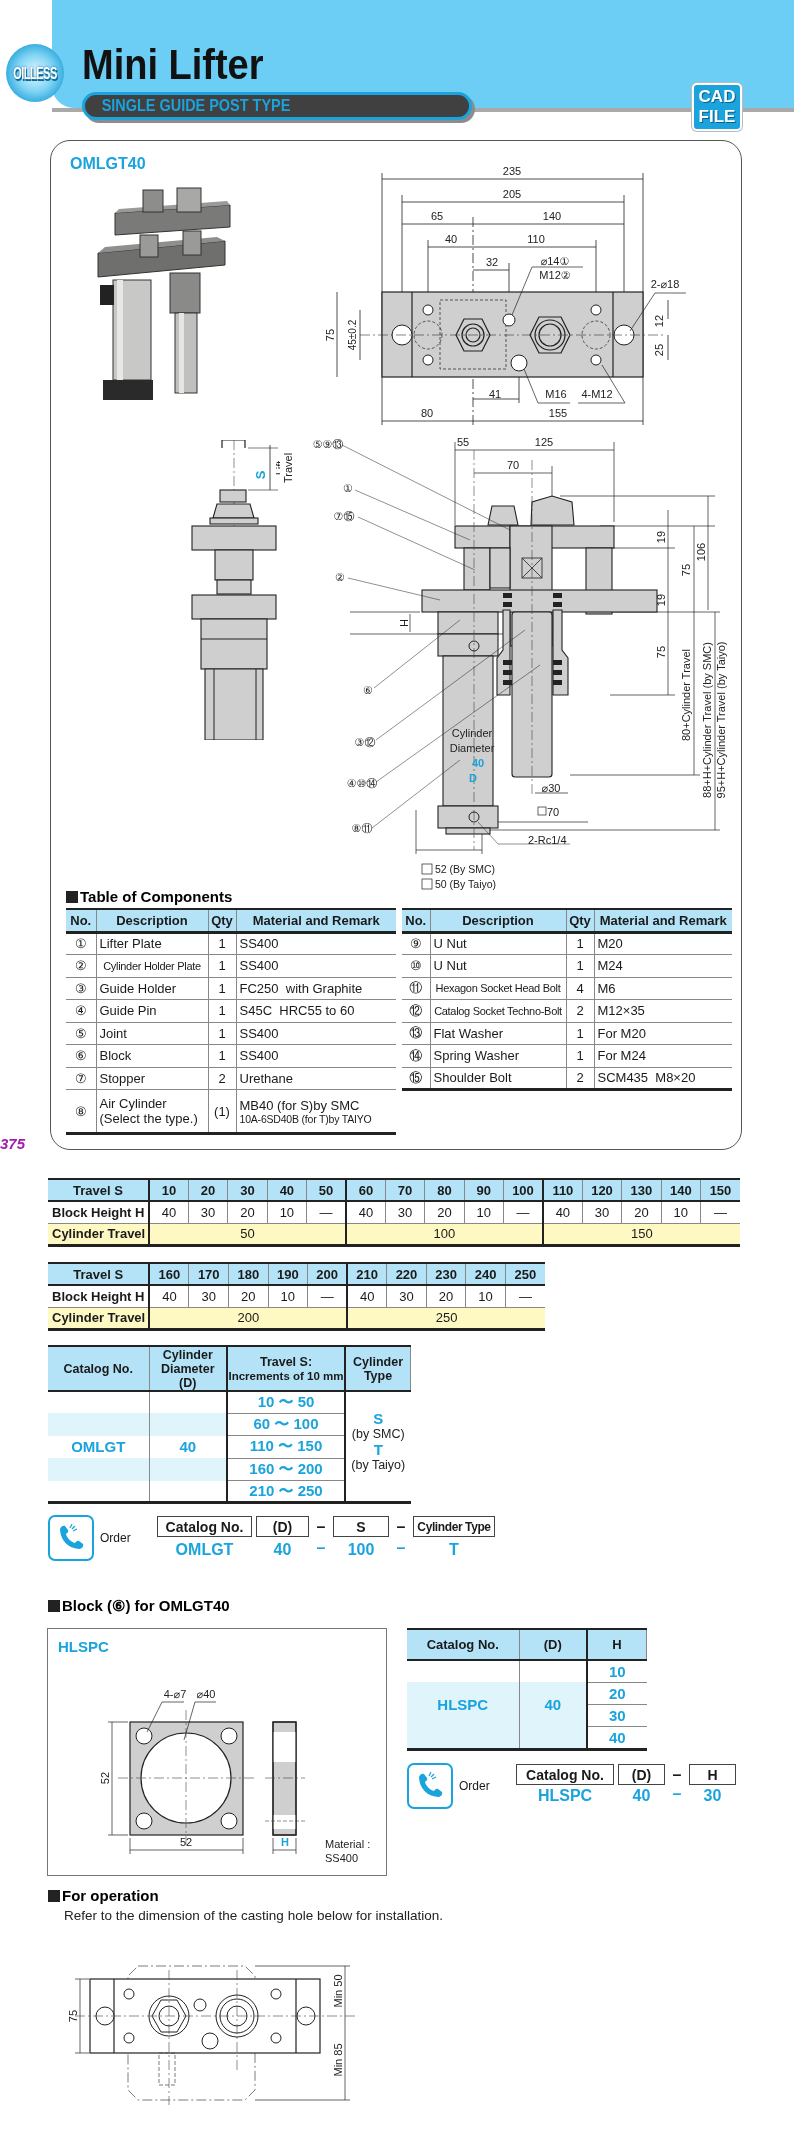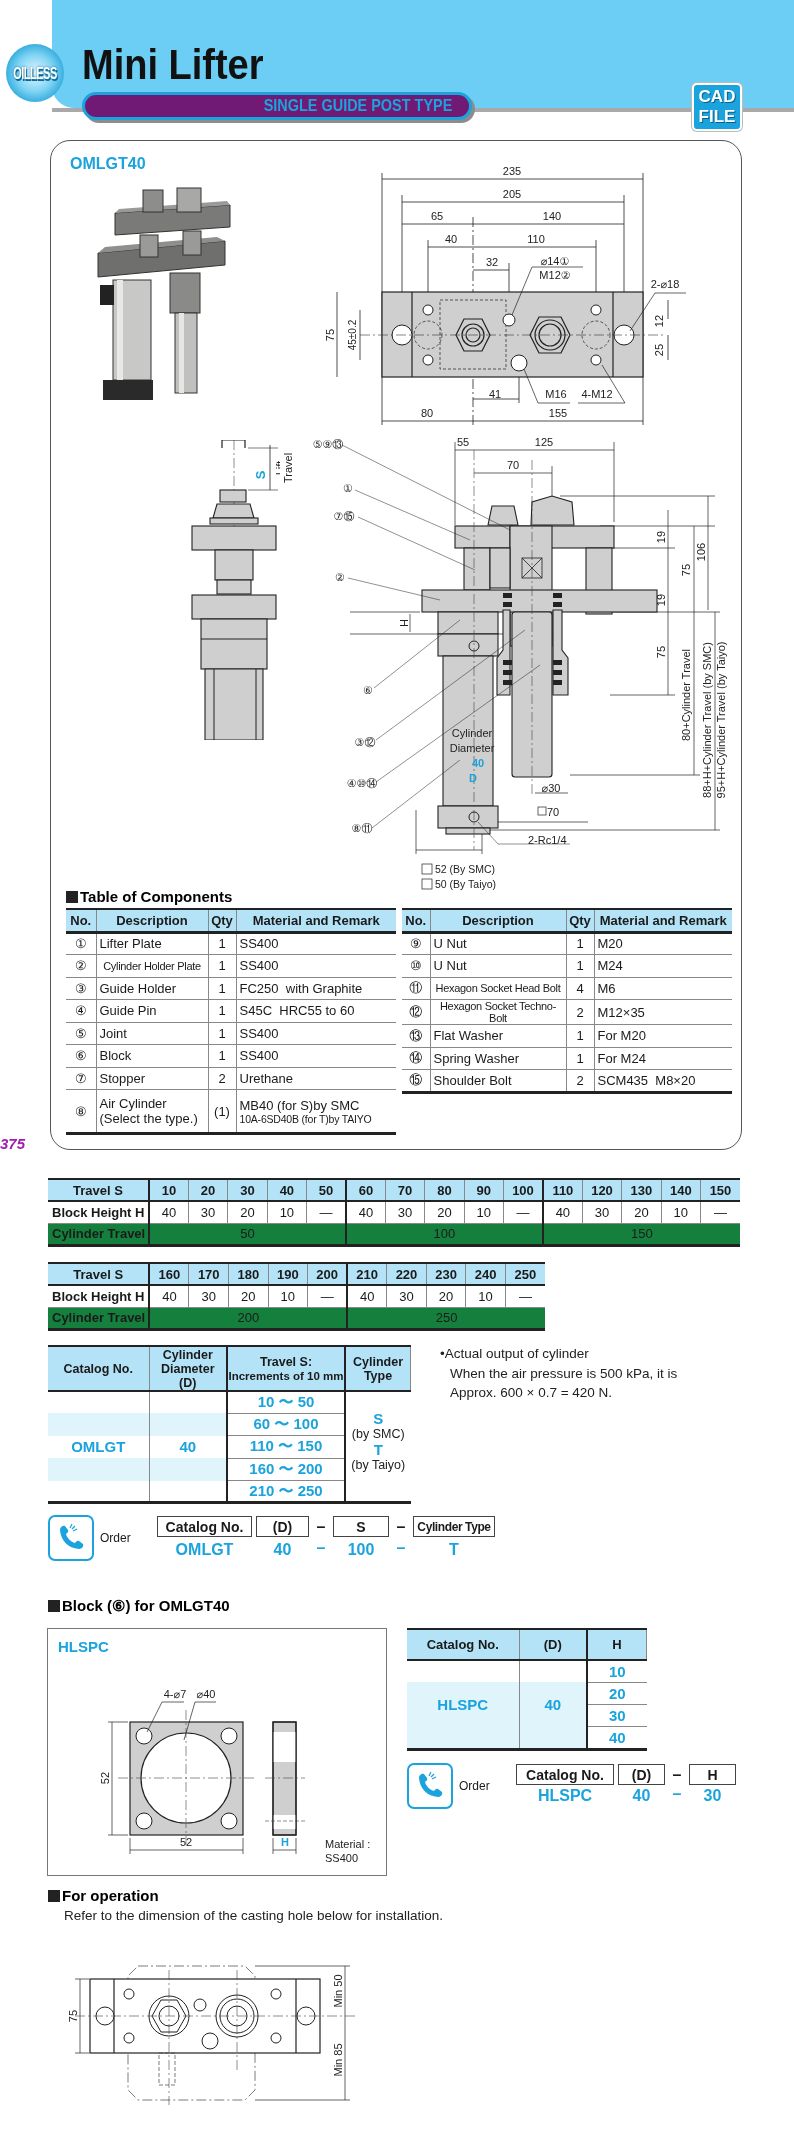--- a/index.html
+++ b/index.html
@@ -2,21 +2,21 @@
 <html><head>
 <meta charset="utf-8">
 <style>
   * { box-sizing: border-box; margin: 0; padding: 0; }
   body { width: 794px; height: 2140px; background: #ffffff; font-family: "Liberation Sans", sans-serif; color: #1a1a1a; position: relative; overflow: hidden; }
   .banner { position: absolute; left: 52px; top: 0; width: 742px; height: 108px; background: #6ccef4; border-bottom-left-radius: 22px; }
   .banner-shadow { position: absolute; left: 52px; top: 108px; width: 742px; height: 4px; background: #a9a9a9; }
   .logo { position: absolute; left: 6px; top: 44px; width: 58px; height: 58px; border-radius: 50%; background: radial-gradient(circle at 50% 50%, #e9f8fe 0%, #7fd4f4 45%, #2ea8dc 75%, #8fd9f5 100%); display: flex; align-items: center; justify-content: center; }
   .logo span { font-family: "Liberation Sans", sans-serif; font-weight: bold; font-size: 11px; color: #fff; letter-spacing: -0.5px; text-shadow: 0 0 2px #0a6a9a, 1px 1px 0 #0a6a9a; transform: scaleY(1.5); }
   .title { position: absolute; left: 82px; top: 42px; font-size: 38px; font-weight: bold; color: #111; letter-spacing: 0px; transform: scaleY(1.1); transform-origin: left top; }
-  .subtitle-pill { position: absolute; left: 82px; top: 92px; width: 390px; height: 28px; background: #701a75; border: 3px solid #1aa3dc; border-radius: 14px; box-shadow: 3px 3px 0 #8c8c8c; display: flex; align-items: center; justify-content: flex-end; }
+  .subtitle-pill { position: absolute; left: 82px; top: 92px; width: 390px; height: 28px; background: #404040; border: 3px solid #1aa3dc; border-radius: 14px; box-shadow: 3px 3px 0 #8c8c8c; display: flex; align-items: center; justify-content: flex-start; }
   .subtitle-pill span { color: #1aa3dc; font-weight: bold; font-size: 17px; transform: scaleX(0.85); }
   .cad-badge { position: absolute; left: 692px; top: 83px; width: 50px; height: 48px; background: #1aa3dc; border-radius: 5px; border: 2px solid #fff; box-shadow: 0 0 0 1px #bbb; display: flex; flex-direction: column; align-items: center; justify-content: center; line-height: 20px; }
   .cad-badge span { color: #fff; font-weight: bold; font-size: 17px; text-shadow: 1px 1px 0 #0b5f87; }
 
   .main-panel { position: absolute; left: 50px; top: 140px; width: 692px; height: 1010px; border: 1.5px solid #555; border-radius: 20px; }
   .model-code { position: absolute; left: 70px; top: 155px; color: #1aa3dc; font-weight: bold; font-size: 16px; }
   .page-no { position: absolute; left: 0px; top: 1135px; font-weight: bold; font-style: italic; font-size: 15px; color: #a21caf; }
 
   svg text { font-family: "Liberation Sans", sans-serif; }
 
@@ -35,21 +35,21 @@
   .comp-table td.qty { text-align: center; width: 26px; }
   .comp-table td.small { font-size: 11px; letter-spacing: -0.3px; text-align: center; }
 
   .travel-table { position: absolute; font-size: 13px; }
   .travel-table tr { height: 22px; }
   .travel-table th { background: #b4e3f8; font-weight: bold; border-right: 1px solid #888; width: 39px; font-size: 13px; }
   .travel-table th.lbl { width: 100px; border-right: 2px solid #222; }
   .travel-table td { text-align: center; border-right: 1px solid #888; border-top: 1px solid #888; }
   .travel-table td.lbl { font-weight: bold; border-right: 2px solid #222; text-align: left; padding-left: 4px; }
   .travel-table tr.head { border-top: 2px solid #222; border-bottom: 2px solid #222; }
-  .travel-table tr.cyl td { background: #15803d; }
+  .travel-table tr.cyl td { background: #fef9c3; }
   .travel-table tr.cyl { border-bottom: 3px solid #222; }
   .travel-table td.grp-end, .travel-table th.grp-end { border-right: 2px solid #222; }
 
   .cat-table { position: absolute; left: 48px; top: 1345px; width: 363px; }
   .cat-table th { background: #b4e3f8; font-weight: bold; font-size: 12.5px; line-height: 14px; border-right: 1px solid #888; }
   .cat-table th.thick, .cat-table td.thick { border-right: 2px solid #222; }
   .cat-table thead tr { border-top: 2px solid #222; border-bottom: 2px solid #222; height: 45px; }
   .cat-table tbody tr { height: 22.4px; }
   .cat-table tbody tr.alt td.bg { background: #e0f4fc; }
   .cat-table tbody tr:last-child { border-bottom: 3px solid #222; }
@@ -465,21 +465,21 @@
         <td>M24</td>
       </tr>
     <tr>
         <td class="no">⑪</td>
         <td class="small">Hexagon Socket Head Bolt</td>
         <td class="qty">4</td>
         <td>M6</td>
       </tr>
     <tr>
         <td class="no">⑫</td>
-        <td class="small">Hexagon Socket Techno-Bolt</td>
+        <td class="small">Catalog Socket Techno-Bolt</td>
         <td class="qty">2</td>
         <td>M12×35</td>
       </tr>
     <tr>
         <td class="no">⑬</td>
         <td>Flat Washer</td>
         <td class="qty">1</td>
         <td>For M20</td>
       </tr>
     <tr>
@@ -628,25 +628,20 @@
       </tr>
     <tr>
         <td class="bg" style="border-right:1px solid #888"></td>
         <td class="bg thick"></td>
         <td class="range thick">210 〜 250</td>
       </tr>
   </tbody>
 </table>
 
 <div class="notes">
-  <div class="note">
-    <p class="first">•Actual output of cylinder</p>
-    <p>When the air pressure is 500 kPa, it is</p>
-    <p>Approx. 600 × 0.7 = 420 N.</p>
-  </div>
 </div>
 
 <div class="order" style="left:48px;top:1515px">
   <div class="phone-icon">
     <svg width="34" height="34" viewBox="0 0 34 34">
         <path d="M6,9 C6,6 9,4 11,5 L14,9 C15,11 13,12 12,13 C13,17 17,21 21,22 C22,21 23,19 25,20 L29,23 C30,25 28,28 25,28 C14,27 7,20 6,9 Z" fill="#1aa3dc"></path>
         <path d="M18,3 L16,7 M21,5 L18,8 M23,8 L19,10" stroke="#1aa3dc" stroke-width="1.2"></path>
       </svg>
   </div>
   <div class="order-label">Order</div>

